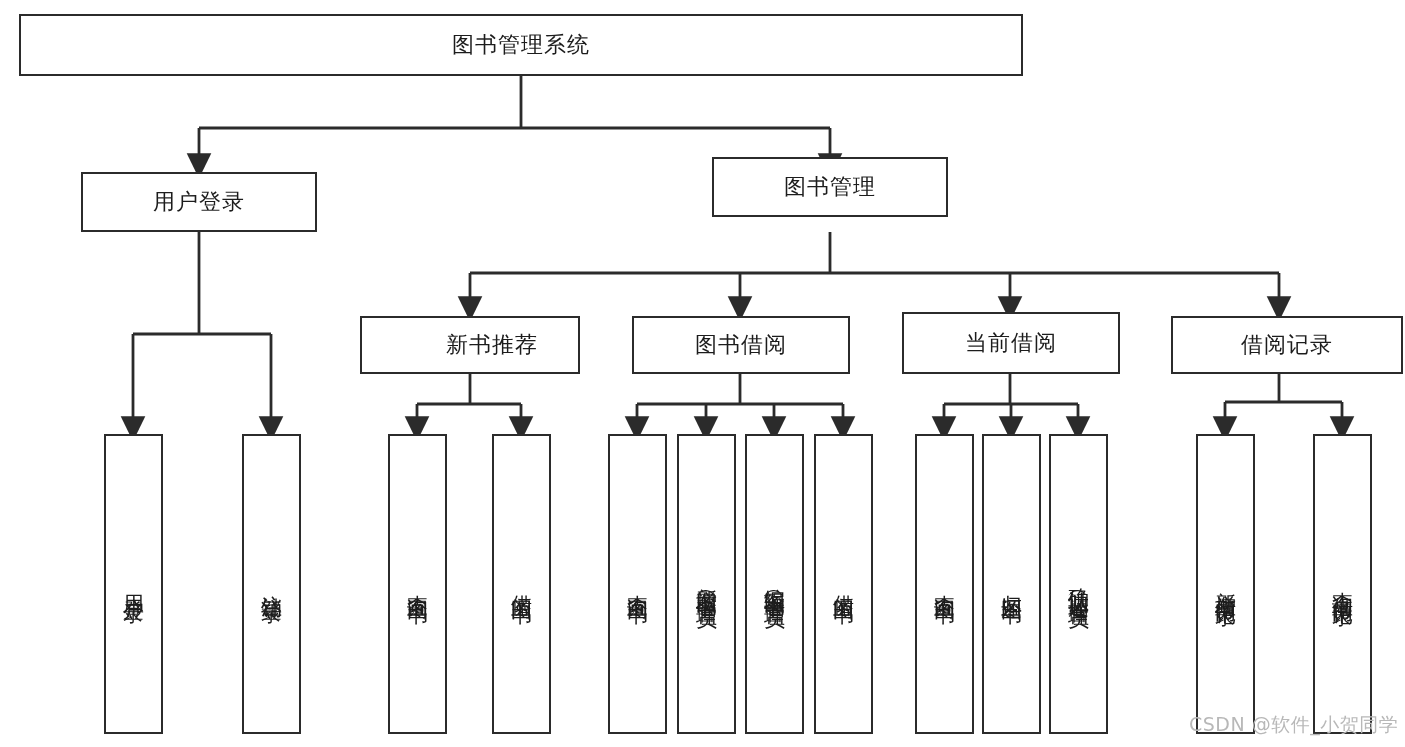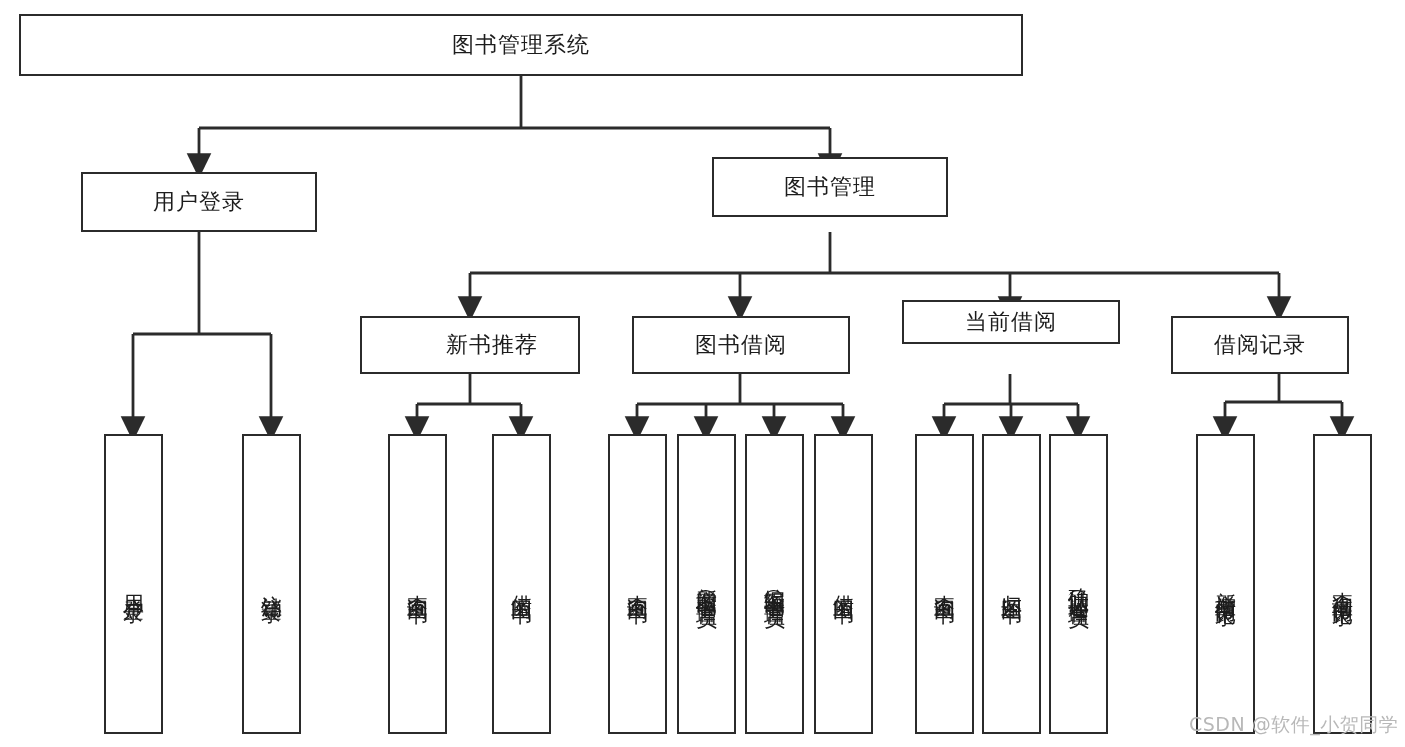--- a/index.html
+++ b/index.html
@@ -127,24 +127,24 @@
   <div class="node h" style="left:712px; top:157px; width:236px; height:60px;">
     <span class="node-label">图书管理</span>
   </div>
 
   <div class="node h" style="left:360px; top:316px; width:220px; height:58px;padding-left:44px;">
     <span class="node-label">新书推荐</span>
   </div>
   <div class="node h" style="left:632px; top:316px; width:218px; height:58px;">
     <span class="node-label">图书借阅</span>
   </div>
-  <div class="node h" style="left:902px; top:300px; width:218px; height:44px;">
+  <div class="node h" style="left:902px; top:312px; width:218px; height:62px;">
     <span class="node-label">当前借阅</span>
   </div>
-  <div class="node h" style="left:1171px; top:316px; width:178px; height:58px;">
+  <div class="node h" style="left:1171px; top:316px; width:232px; height:58px;">
     <span class="node-label">借阅记录</span>
   </div>
 
   <div class="node v" style="left:104px; top:434px; width:59px; height:300px;">
     <span class="node-label">用户登录</span>
   </div>
   <div class="node v" style="left:242px; top:434px; width:59px; height:300px;">
     <span class="node-label">注销登录</span>
   </div>
 

